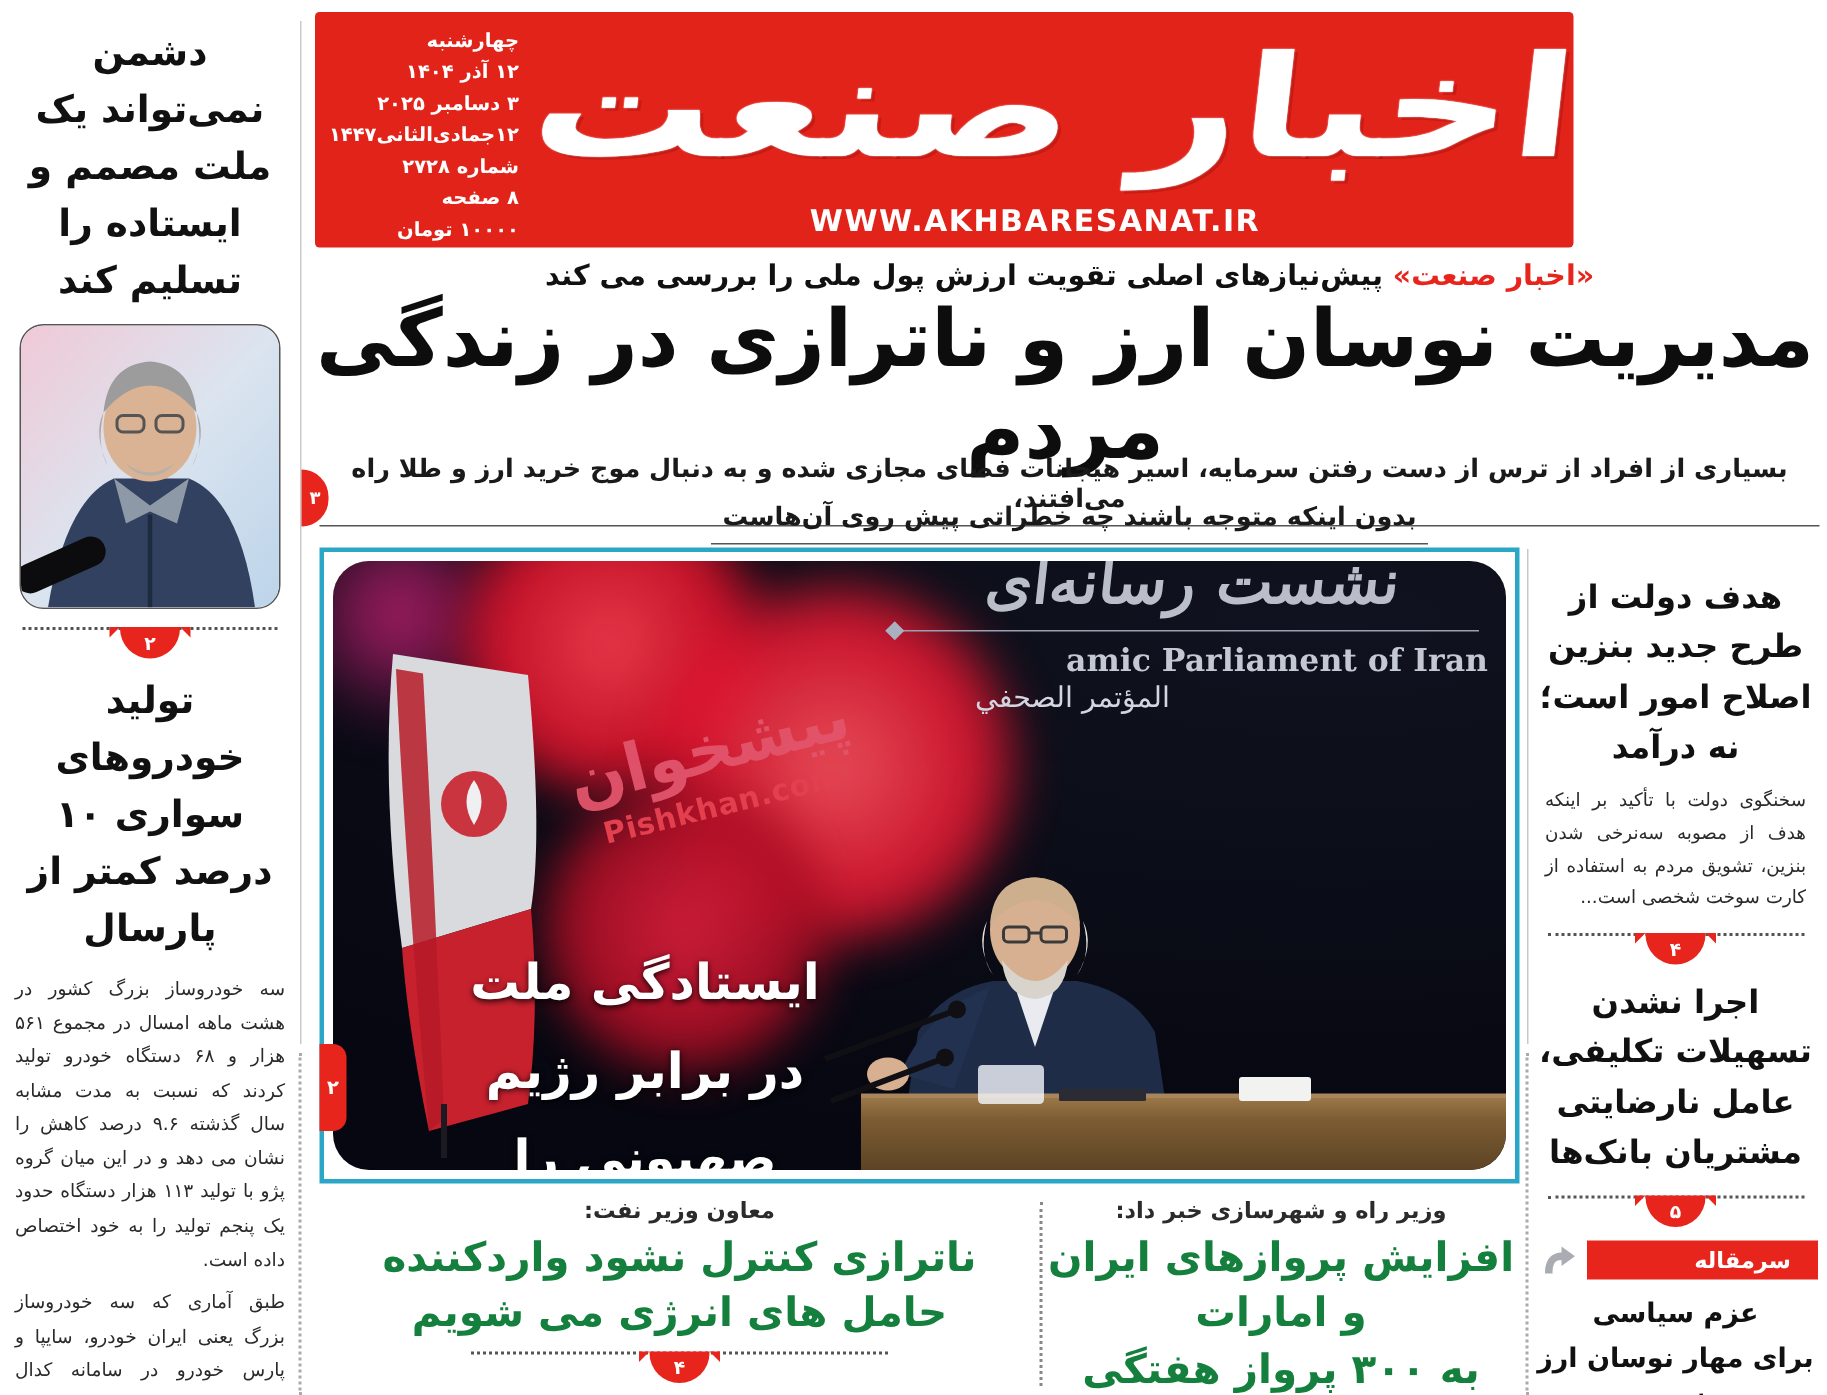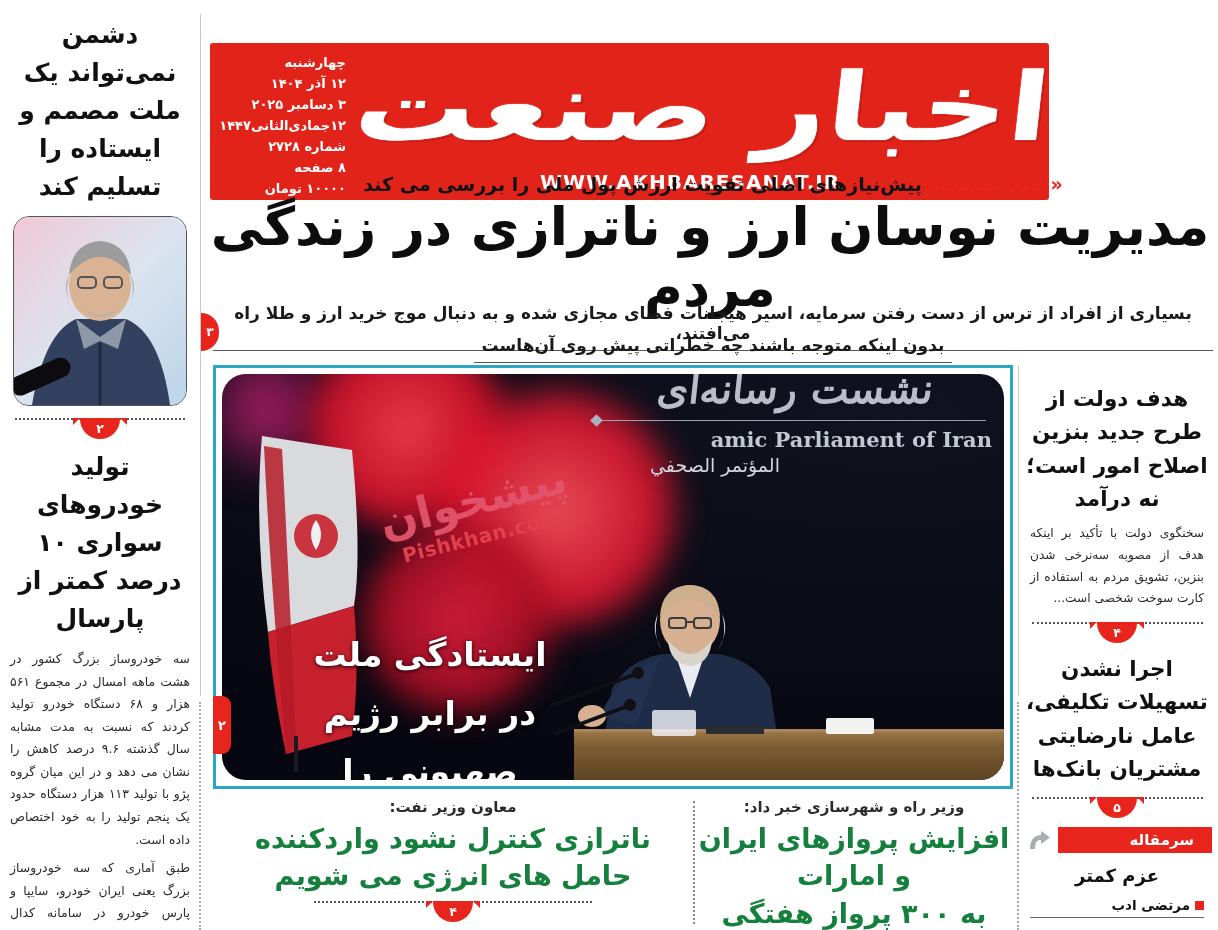--- a/index.html
+++ b/index.html
@@ -11,21 +11,21 @@
   
   .vr{position:absolute; width:1px; background:#c9c9c9;}
   .vr-dot{position:absolute; width:0; border-left:2px dotted #aaa;}
   .vr1{left:200px; top:14px; height:682px;}
   .vr2{left:199px; top:702px; height:228px;}
   .vr3{left:1018px; top:366px; height:330px;}
   .vr4{left:1017px; top:702px; height:228px;}
 
   
   .masthead{position:absolute; left:210px; top:8px; width:839px; height:157px;
-    background:#e2231a; border-radius:3px; overflow:hidden;margin-top:35px;}
+    background:#e2231a; border-radius:3px; overflow:hidden;}
   .dateblock{position:absolute; left:14px; top:9px; width:122px; color:#fff;
     font-size:13px; font-weight:bold; line-height:1.62; text-align:right; direction:rtl;}
   .logo{position:absolute; left:150px; right:4px; top:-6px; bottom:22px;
     display:flex; align-items:center; justify-content:center;
     color:#fff; font-weight:bold; font-size:94px; white-space:nowrap;
     transform:scaleX(1.28) skewX(-5deg); transform-origin:center;
     text-shadow:0 0 1px #fff, 2px 2px 0 rgba(120,0,0,.25);}
   .site{position:absolute; left:170px; bottom:6px; width:620px; text-align:center;
     color:#fff; font-weight:bold; font-size:20px; letter-spacing:1px; direction:ltr;}
 
@@ -312,21 +312,22 @@
         <div class="bar-red">
           <span>سرمقاله</span>
         </div>
         <div class="bar-arrow">
           <svg width="24" height="20" viewBox="0 0 24 20">
               <path d="M2 19 C2 8 8 5 13 5 L13 1 L22 7.5 L13 14 L13 10 C9 10 7 12 7 19 Z" fill="#a9adb2"></path>
             </svg>
         </div>
       </div>
       <h3 class="ed-head">
-        <div>عزم کمتر</div>
+        <div>عزم سیاسی</div>
+        <div>برای مهار نوسان ارز</div>
       </h3>
       <div class="author">
         <span class="sq"></span>
         <span>مرتضی ادب</span>
       </div>
 
     </section>
   </aside>
 
 </div>

